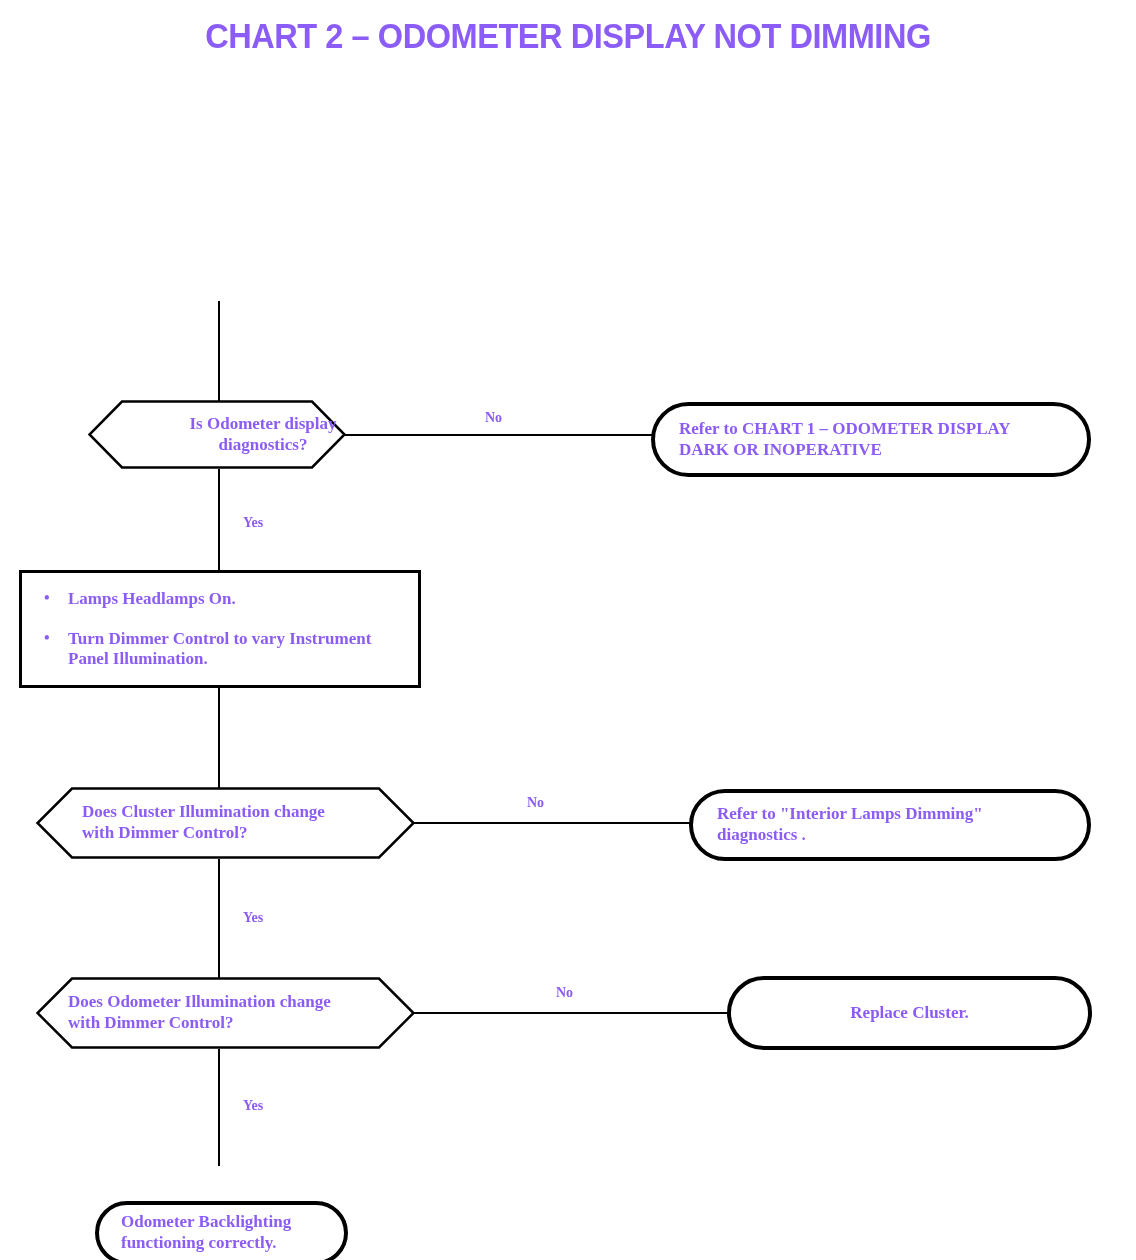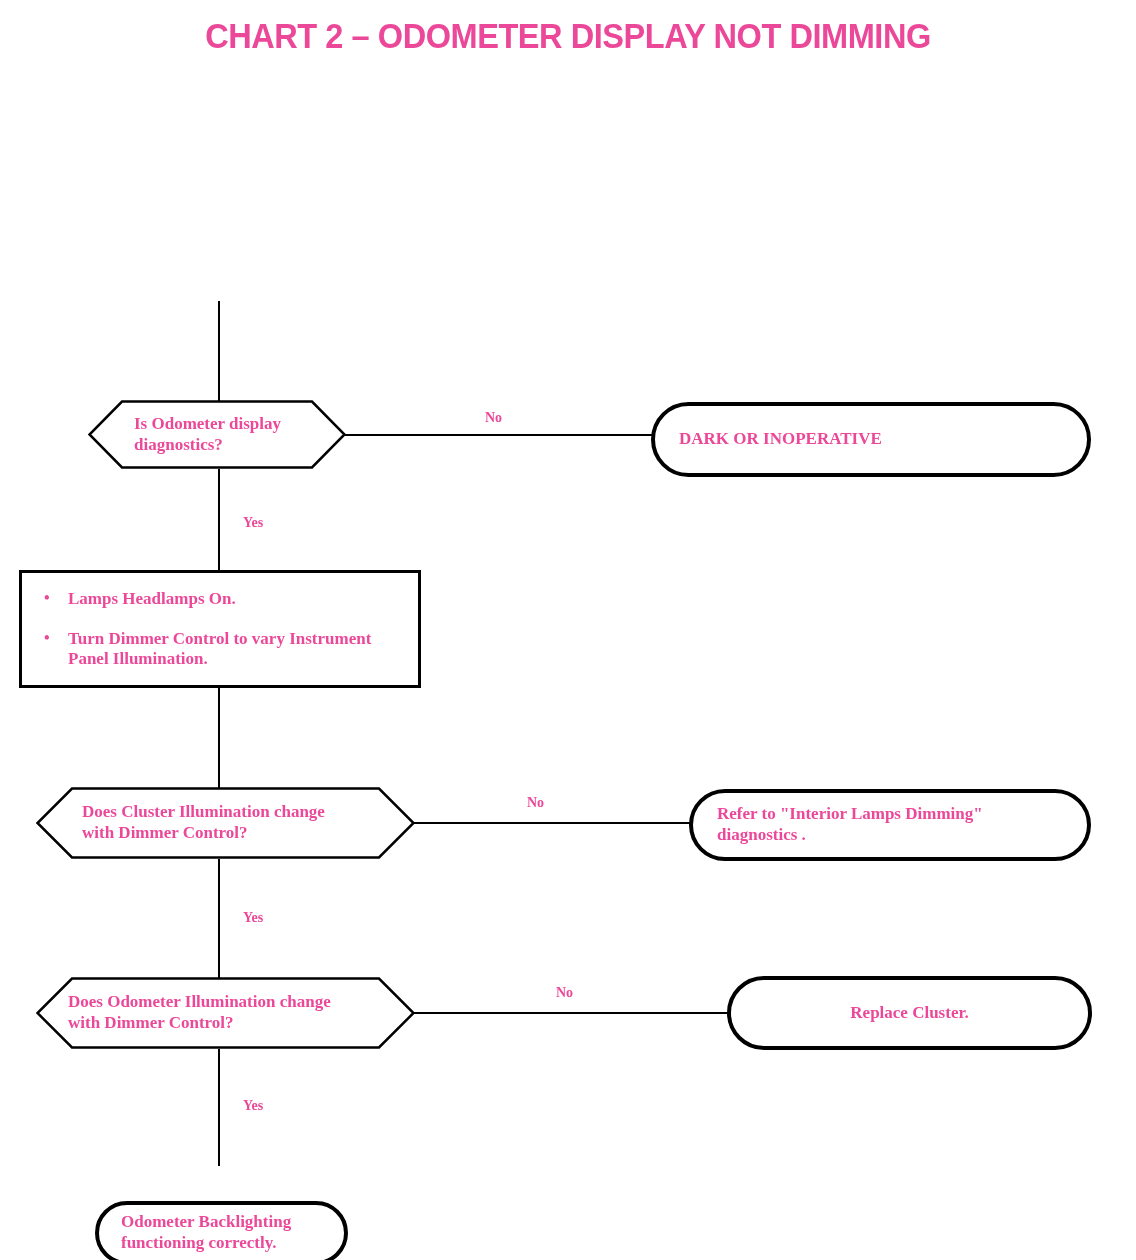--- a/index.html
+++ b/index.html
@@ -7,21 +7,21 @@
     padding: 0;
     background: #ffffff;
   }
   #page {
     position: relative;
     width: 1136px;
     height: 1260px;
     background: #ffffff;
     overflow: hidden;
     font-family: "Liberation Serif", "DejaVu Serif", serif;
-    color: #ec4899;
+    color: #8b5cf6;
   }
 
   
   #chart-title {
     position: absolute;
     left: 0;
     top: 16px;
     width: 1136px;
     text-align: center;
     font-family: "Liberation Sans", "DejaVu Sans", sans-serif;
@@ -133,31 +133,32 @@
 
   <div id="chart-title">CHART 2 – ODOMETER DISPLAY NOT DIMMING</div>
 
 
   <div class="vline" style="left:218px; top:301px; height:100px;"></div>
 
   <div class="hexagon" style="left:88px; top:400px; width:258px; height:69px;">
     <svg width="258" height="69" viewBox="0 0 258 69">
       <polygon points="34,1.5 224,1.5 256.5,34.5 224,67.5 34,67.5 1.5,34.5" fill="#ffffff" stroke="#000000" stroke-width="2.5"></polygon>
     </svg>
-    <div class="hex-label node-text" style="padding-left:46px;">
+    <div class="hex-label node-text" style="padding-left:46px;text-align:center;">
       <span>Is Odometer display</span>
       <span>diagnostics?</span>
     </div>
   </div>
 
   <div class="hline" style="left:345px; top:434px; width:308px;"></div>
   <div class="edge-label" style="left:485px; top:410px;">No</div>
 
   <div class="term-box" style="left:651px; top:402px; width:440px; height:75px; border-radius:38px; padding:0 24px;">
     <div class="node-text">
+      <span>Refer to CHART 1 – ODOMETER DISPLAY</span>
       <span>DARK OR INOPERATIVE</span>
     </div>
   </div>
 
   <div class="vline" style="left:218px; top:469px; height:101px;"></div>
   <div class="edge-label" style="left:243px; top:515px;">Yes</div>
 
   <div class="proc-box" style="left:19px; top:570px; width:402px; height:118px; padding:16px 12px 0 12px;">
     <ul class="bullet-list node-text">
       <li>Lamps Headlamps On.</li>

